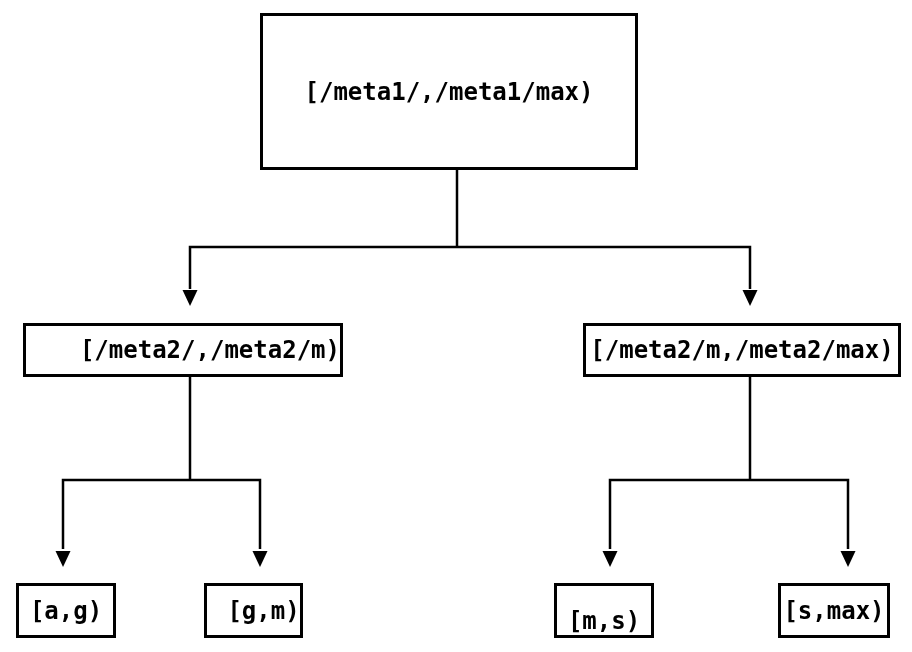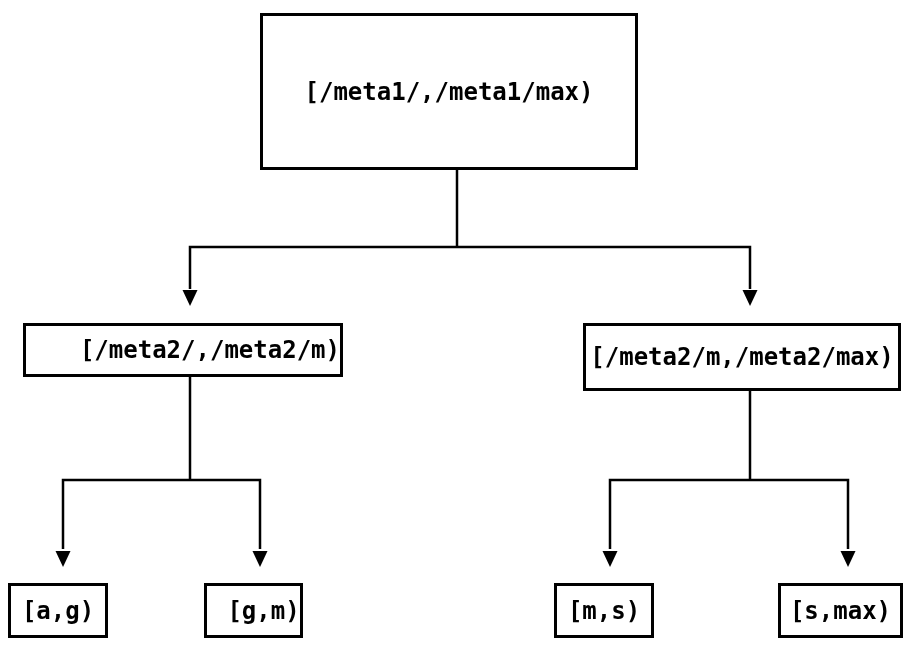--- a/index.html
+++ b/index.html
@@ -24,25 +24,25 @@
     align-items: center;
     justify-content: center;
     font-size: 24px;
     font-weight: bold;
     color: #000000;
     white-space: nowrap;
     letter-spacing: 0;
   }
   #node-root        { left: 260px; top: 13px;  width: 378px; height: 157px; }
   #node-left-child  { left: 23px;  top: 323px; width: 320px; height: 54px; justify-content: flex-end;  }
-  #node-right-child { left: 583px; top: 323px; width: 318px; height: 68px;  }
-  #node-leaf-ag     { left: 8px;   top: 583px; width: 100px; height: 55px;  }
+  #node-right-child { left: 583px; top: 323px; width: 318px; height: 54px;  }
+  #node-leaf-ag     { left: 16px;   top: 583px; width: 100px; height: 55px;  }
   #node-leaf-gm     { left: 204px; top: 583px; width: 99px;  height: 55px; padding-left: 20px;  }
-  #node-leaf-ms     { left: 554px; top: 583px; width: 100px; height: 55px;  }
-  #node-leaf-smax   { left: 778px; top: 583px; width: 125px; height: 55px;  }
+  #node-leaf-ms     { left: 554px; top: 583px; width: 100px; height: 55px; align-items: flex-end;  }
+  #node-leaf-smax   { left: 778px; top: 583px; width: 112px; height: 55px;  }
   #edges-overlay {
     position: absolute;
     left: 0;
     top: 0;
     pointer-events: none;
   }
   .edge-line {
     fill: none;
     stroke: #000000;
     stroke-width: 2.5px;

